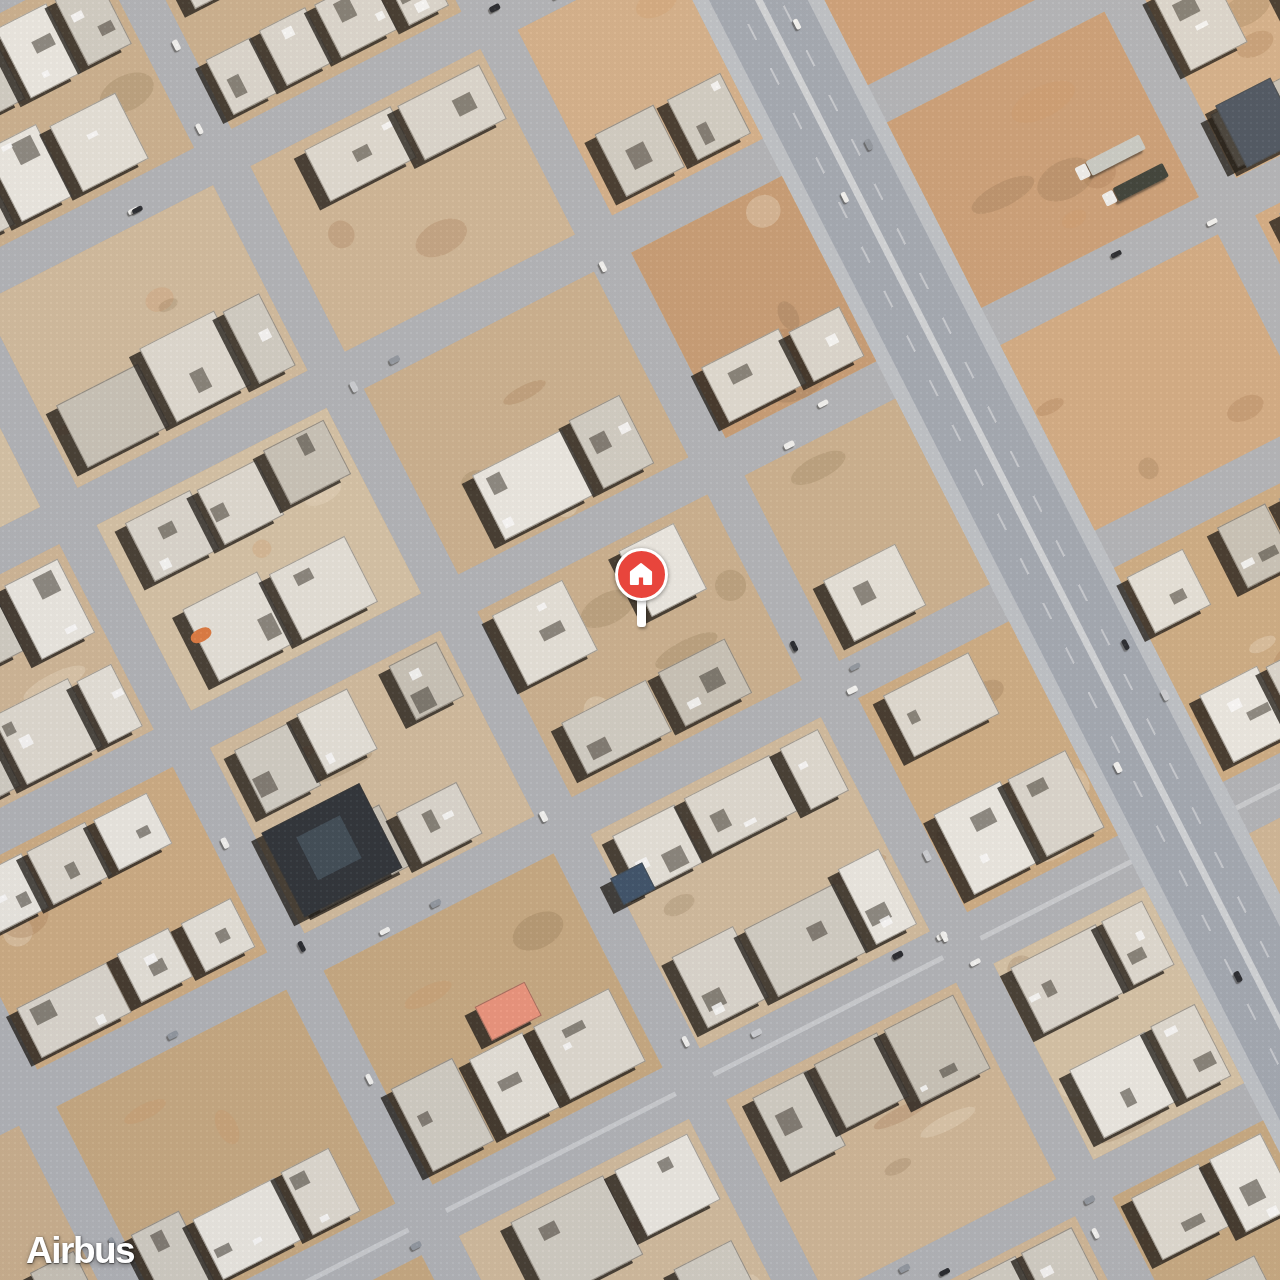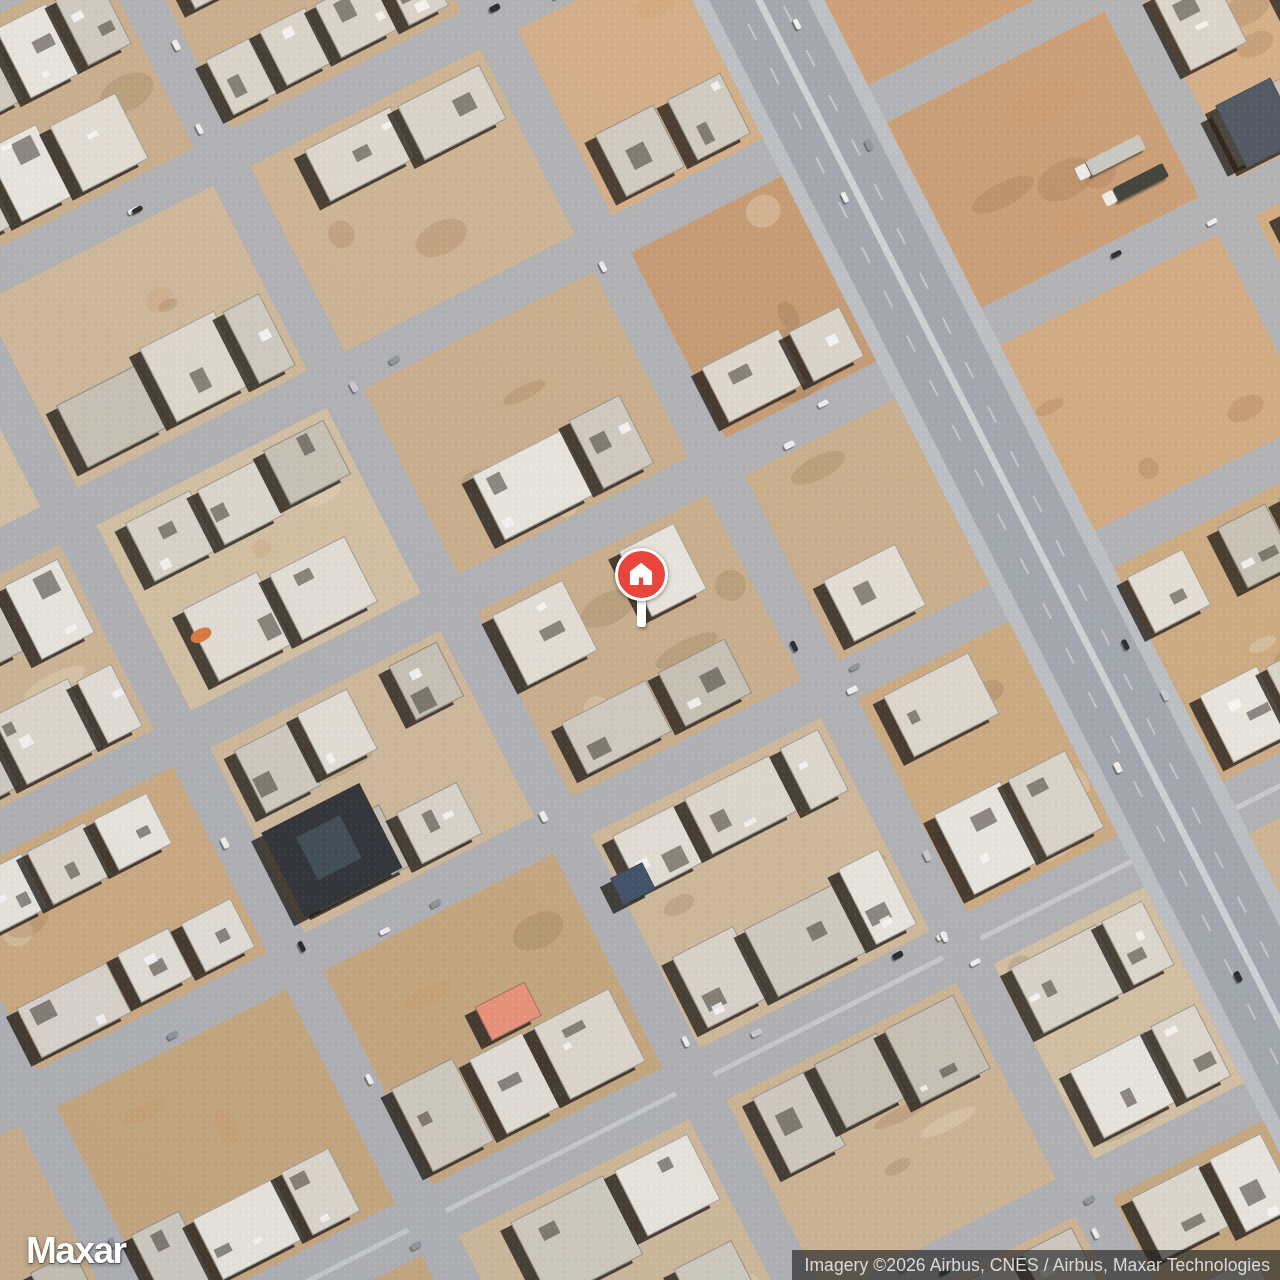--- a/index.html
+++ b/index.html
@@ -533,18 +533,15 @@
 
   <div class="pin" id="pin">
     <div class="pin-stem" style="left: 636.5px; top: 592.5px; width: 9px; height: 34px; background: rgb(255, 255, 255);"></div>
     <div class="pin-circle" style="left: 614.5px; top: 547.5px; width: 53px; height: 53px; background: rgb(232, 69, 60); border-color: rgb(255, 255, 255);">
       <svg width="30" height="28" viewBox="0 0 24 24" aria-hidden="true" style="color: rgb(255, 255, 255);">
         <path d="M12 3.4 L3.4 10.4 V20.6 H9.3 V14.2 H14.7 V20.6 H20.6 V10.4 Z" fill="currentColor" stroke="currentColor" stroke-width="1.8" stroke-linejoin="round"></path>
       </svg>
     </div>
   </div>
 
-  <div class="logo">Maxar</div>
+  <div class="logo">Airbus</div>
 
-  <div class="attribution">
-    <span>Imagery ©2026 Airbus, CNES / Airbus, Maxar Technologies</span>
-  </div>
 </div>
 
 </body></html>

